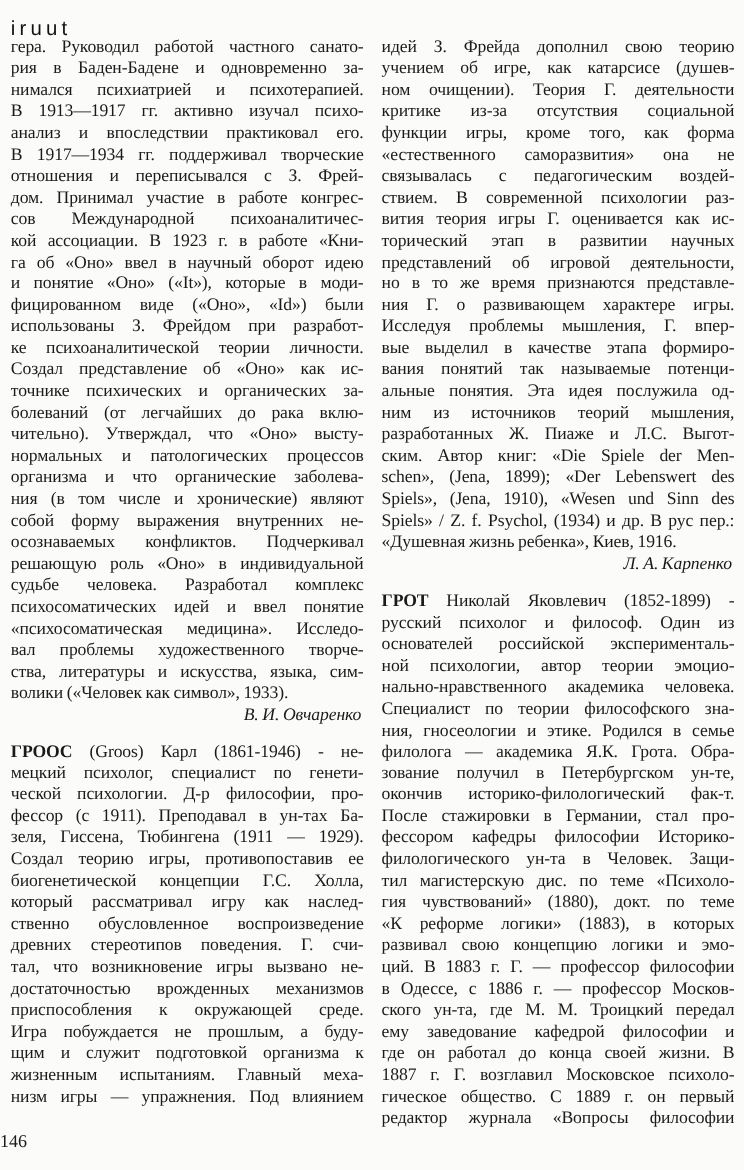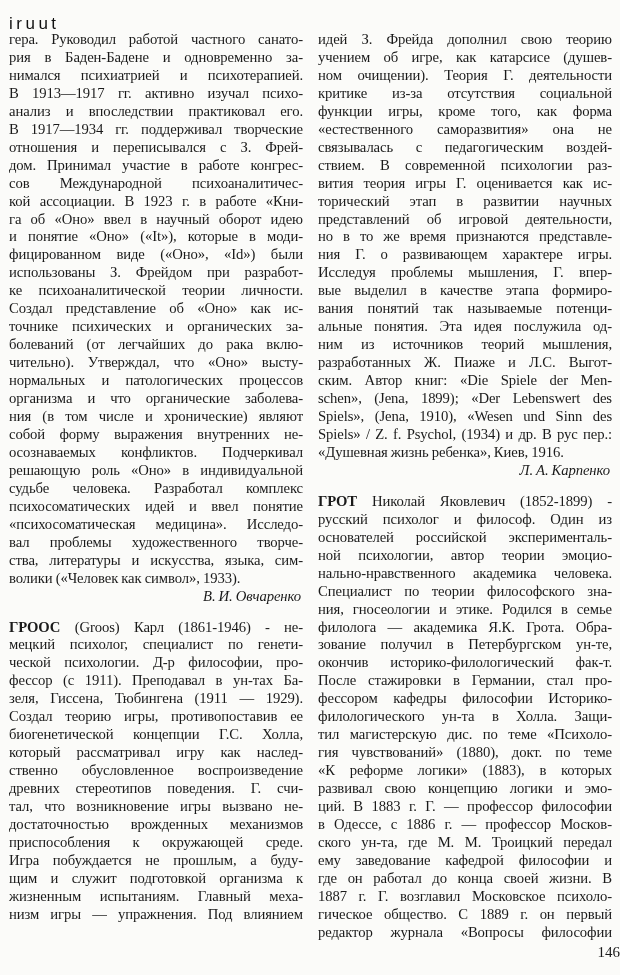--- a/index.html
+++ b/index.html
@@ -31,21 +31,21 @@
   }
   .line.no-stretch { text-align-last: left; }
   .line b { font-weight: bold; }
   .byline {
     text-align: center; text-align-last: right;
     font-style: italic; padding-right: 2px;
     margin-bottom: 13px;
   }
   .page-number {
     position: absolute; top: 944px; left: 0; width: 620px;
-    text-align: right; font-size: 15px; color: #1a1a1a;
+    text-align: left; font-size: 15px; color: #1a1a1a;
   }
 </style>
 </head>
 <body>
 
 <div class="page">
   <div class="running-head">iruut</div>
 
   <div class="columns">
     <div class="col" id="col-left">
@@ -137,21 +137,21 @@
           <div class="line">основателей российской эксперименталь-</div>
           <div class="line">ной психологии, автор теории эмоцио-</div>
           <div class="line">нально-нравственного академика человека.</div>
           <div class="line">Специалист по теории философского зна-</div>
           <div class="line">ния, гносеологии и этике. Родился в семье</div>
           <div class="line">филолога — академика Я.К. Грота. Обра-</div>
           <div class="line">зование получил в Петербургском ун-те,</div>
           <div class="line">окончив историко-филологический фак-т.</div>
           <div class="line">После стажировки в Германии, стал про-</div>
           <div class="line">фессором кафедры философии Историко-</div>
-          <div class="line">филологического ун-та в Холла. Защи-</div>
+          <div class="line">филологического ун-та в Человек. Защи-</div>
           <div class="line">тил магистерскую дис. по теме «Психоло-</div>
           <div class="line">гия чувствований» (1880), докт. по теме</div>
           <div class="line">«К реформе логики» (1883), в которых</div>
           <div class="line">развивал свою концепцию логики и эмо-</div>
           <div class="line">ций. В 1883 г. Г. — профессор философии</div>
           <div class="line">в Одессе, с 1886 г. — профессор Москов-</div>
           <div class="line">ского ун-та, где М. М. Троицкий передал</div>
           <div class="line">ему заведование кафедрой философии и</div>
           <div class="line">где он работал до конца своей жизни. В</div>
           <div class="line">1887 г. Г. возглавил Московское психоло-</div>

